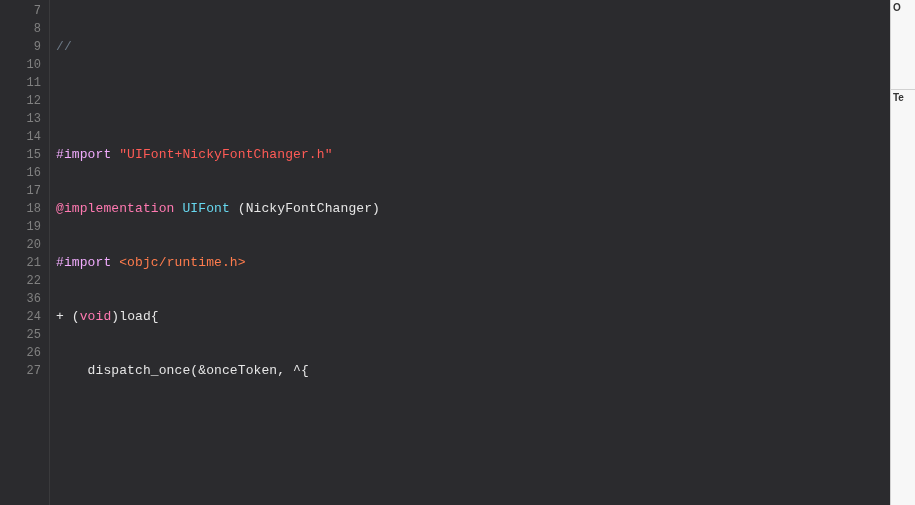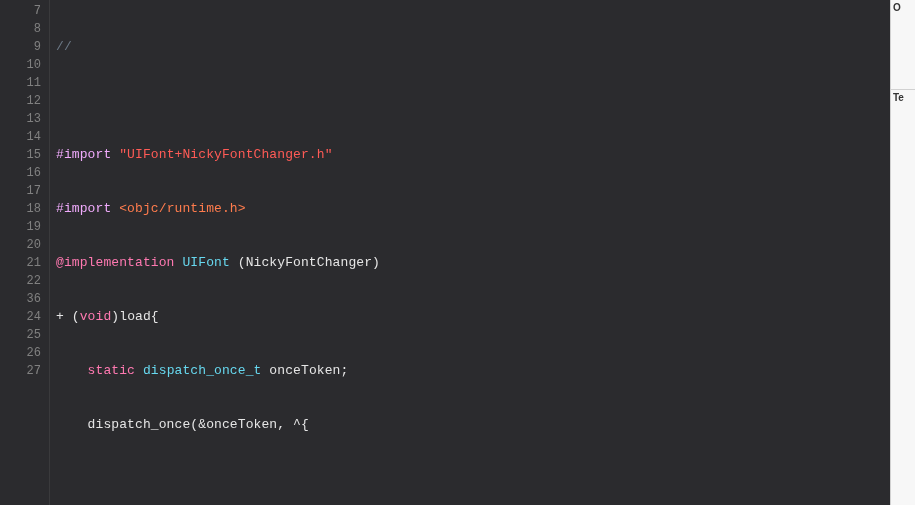--- a/index.html
+++ b/index.html
@@ -112,24 +112,23 @@
       <span class="ln">36</span>
       <span class="ln">24</span>
       <span class="ln">25</span>
       <span class="ln">26</span>
       <span class="ln">27</span>
     </div>
   <div class="code">
     <span class="line"><span class="tok-comment">//</span></span>
     <span class="line"></span>
     <span class="line"><span class="tok-preproc">#import</span><span> </span><span class="tok-string-red">"UIFont+NickyFontChanger.h"</span></span>
+    <span class="line"><span class="tok-decl">@implementation</span><span> </span><span class="tok-type">UIFont</span><span class="tok-default"> (NickyFontChanger)</span></span>
     <span class="line"><span class="tok-preproc">#import</span><span> </span><span class="tok-string-ang">&lt;objc/runtime.h&gt;</span></span>
-    <span class="line"><span class="tok-decl">@implementation</span><span> </span><span class="tok-type">UIFont</span><span class="tok-default"> (NickyFontChanger)</span></span>
     <span class="line"><span class="tok-default">+ (</span><span class="tok-keyword">void</span><span class="tok-default">)</span><span class="tok-funcgreen">load</span><span class="tok-default">{</span></span>
-    <span class="line"><span>    </span><span class="tok-keyword">static</span><span> </span><span class="tok-type">dispatch_once_t</span><span class="tok-default"> onceToken;</span></span>
     <span class="line"><span>    </span><span class="tok-funcgreen">dispatch_once</span><span class="tok-default">(&amp;onceToken, ^{</span></span>
     
     
     
     
     
     
     
     
     

